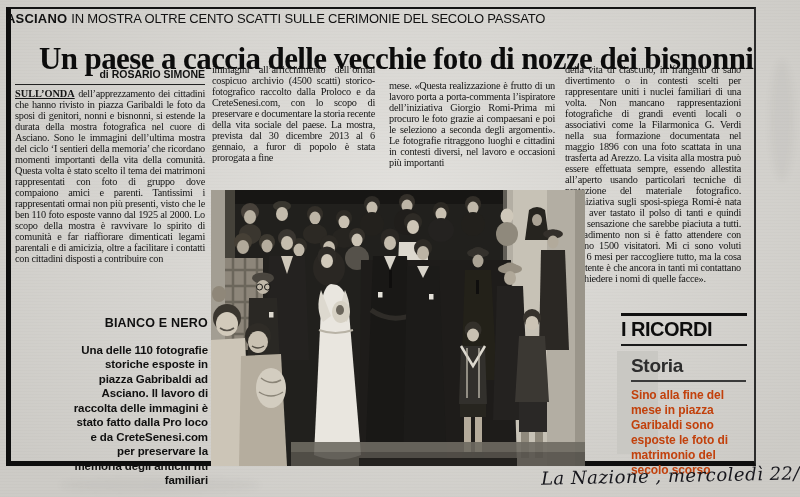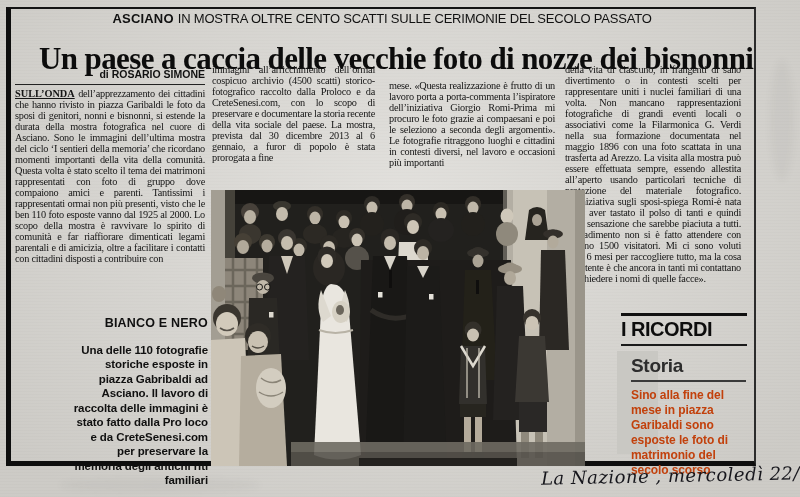--- a/index.html
+++ b/index.html
@@ -16,21 +16,21 @@
   
   .frame{
     position:absolute;left:6px;top:7px;width:750px;height:459px;
     border-left:5px solid #0e0e0e;
     border-top:2px solid #141414;
     border-right:2px solid #2c2c2c;
     border-bottom:5px solid #0e0e0e;
     box-sizing:border-box;
   }
   .kicker{
-    position:absolute;left:6px;top:11px;width:752px;text-align:center;
+    position:absolute;left:6px;top:11px;width:752px;
     font-size:13px;letter-spacing:-0.2px;color:#111;white-space:nowrap;
   }
   .kicker b{font-weight:900;letter-spacing:0.2px;margin-right:4px;}
   .headline{
     position:absolute;left:27px;top:29px;width:730px;
     font-family:"Liberation Serif", serif;font-weight:700;
     font-size:31px;letter-spacing:-0.6px;color:#0c0c0c;white-space:nowrap;
   }
   .col{
     position:absolute;

